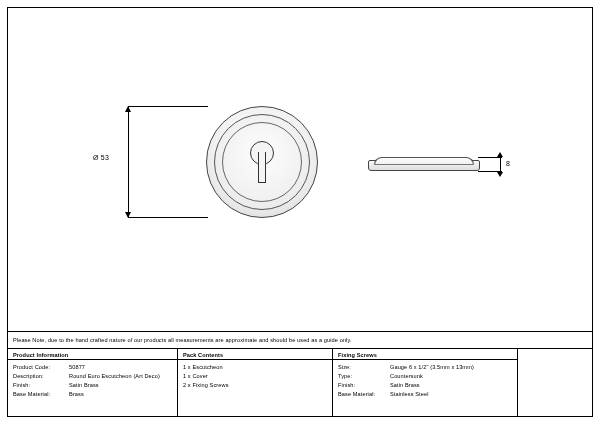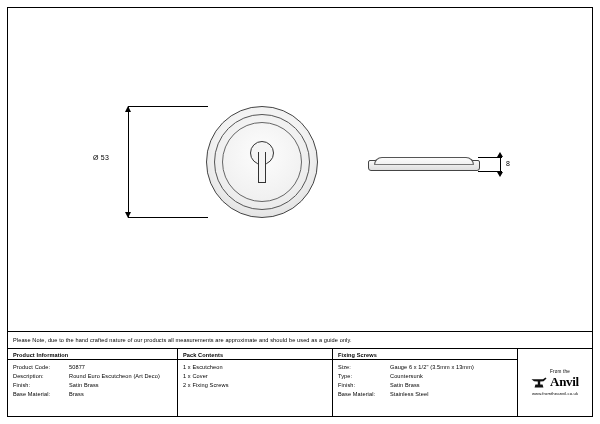--- a/index.html
+++ b/index.html
@@ -465,31 +465,15 @@
           <span class="lbl">Finish:</span>
           <span class="val">Satin Brass</span>
         </div>
         <div class="row row-fix">
           <span class="lbl">Base Material:</span>
           <span class="val">Stainless Steel</span>
         </div>
       </div>
     </div>
 
-    <div class="col col-logo">
-      <div class="logo-wrap">
-        <div class="logo-top">
-          <span class="anvil-icon">
-            <svg width="16" height="11" viewBox="0 0 16 11" xmlns="http://www.w3.org/2000/svg">
-              <path d="M0.5 2.2 L12 2.2 L14.5 0.6 L15.5 1.4 L12.6 4.2 L9.2 4.6 L9.2 7.6 L11.6 7.6 L12.4 10.4 L3.6 10.4 L4.4 7.6 L6.8 7.6 L6.8 4.6 L3.0 4.2 L0.5 2.2 Z" fill="#111111"></path>
-            </svg>
-          </span>
-          <span class="logo-text-block">
-            <span class="logo-from">From the</span>
-            <span class="logo-anvil">Anvil</span>
-          </span>
-        </div>
-        <div class="logo-url">www.fromtheanvil.co.uk</div>
-      </div>
-    </div>
 
   </div>
 </div>
 
 </body></html>

